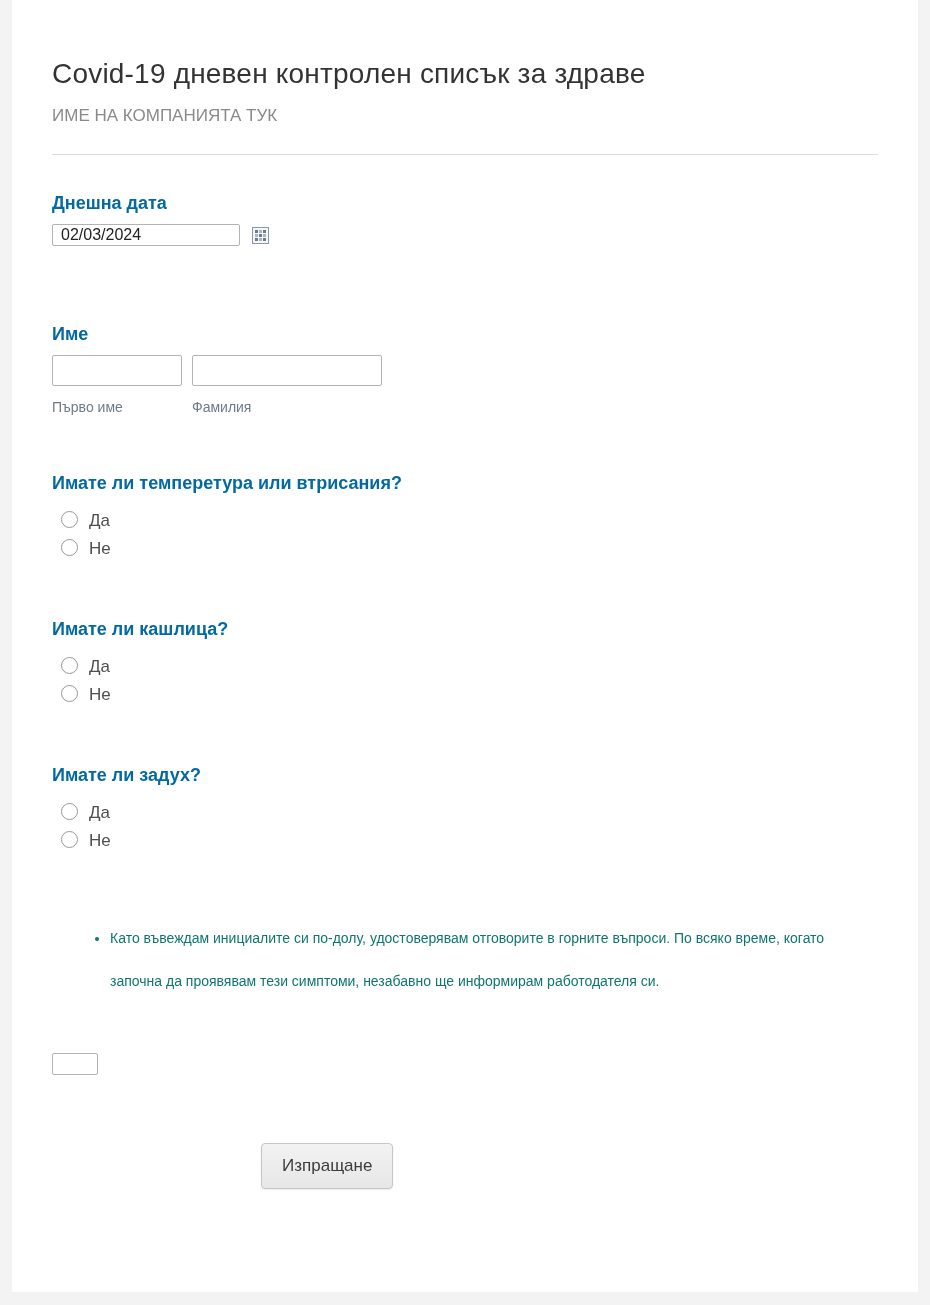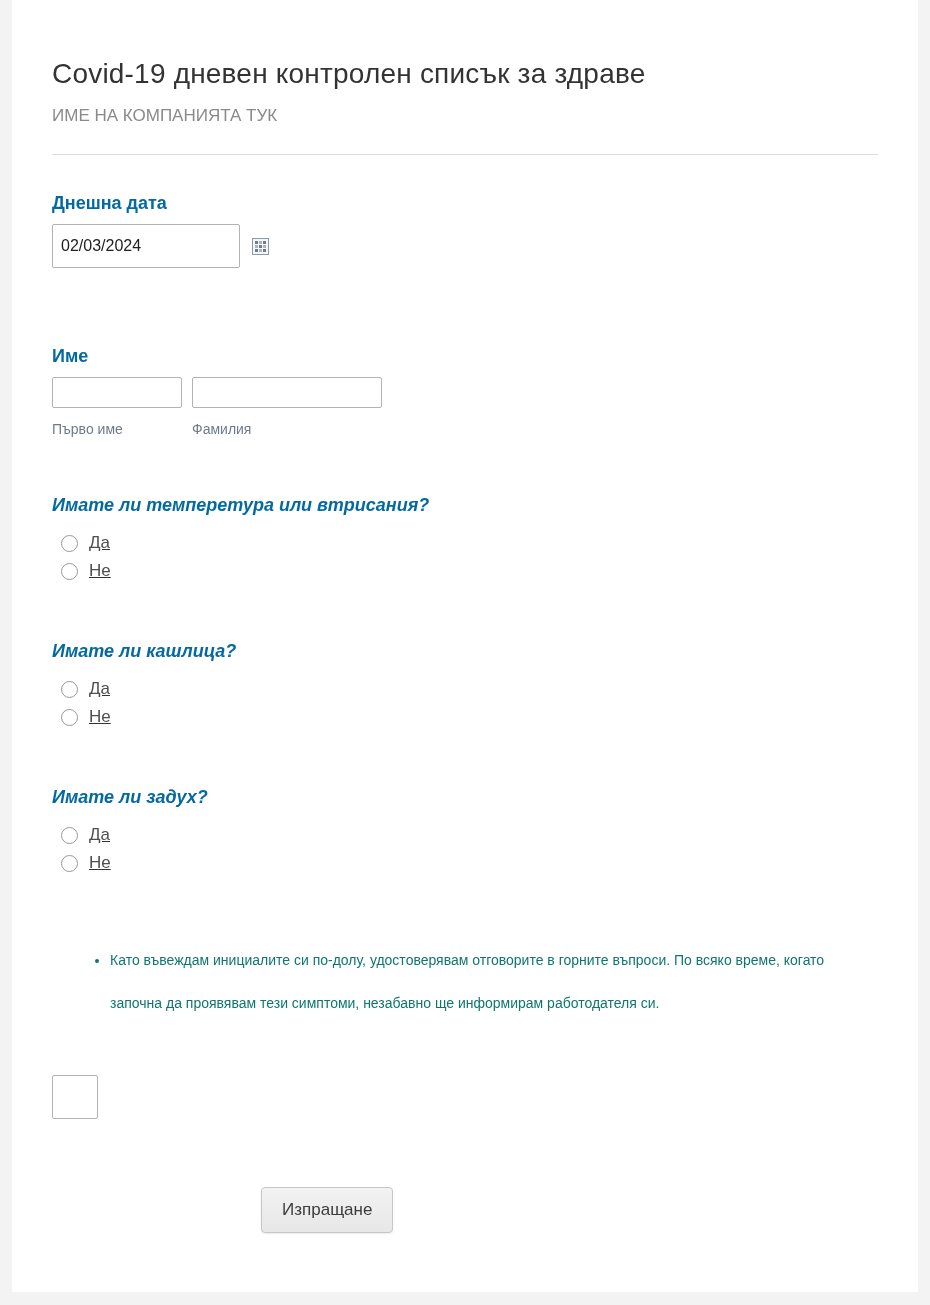--- a/index.html
+++ b/index.html
@@ -42,21 +42,21 @@
     margin: 0 0 10px 0;
   }
   .text-input {
     box-sizing: border-box;
     border: 1px solid #b3b3b3;
     background: #fff;
     font-family: "Liberation Sans", "DejaVu Sans", sans-serif;
     font-size: 16px;
     color: #222;
     padding: 0 8px;
-    height: 44px;
+    height: 22px;
     border-radius: 2px;
     outline: none;
   }
   .date-section { margin-bottom: 78px; }
   .date-row { display: flex; align-items: center; }
   .date-input { width: 188px; }
   .calendar-icon {
     display: inline-flex;
     margin-left: 12px;
     cursor: pointer;
@@ -66,27 +66,26 @@
   .name-row { display: flex; gap: 10px; }
   .name-col { display: flex; flex-direction: column; }
   .first-name { width: 130px; height: 31px; }
   .last-name { width: 190px; height: 31px; }
   .sublabel {
     margin-top: 13px;
     font-size: 14px;
     color: #6f7a8a;
   }
   .question-section { margin-bottom: 56px; }
-  .question-section .field-label { margin-bottom: 13px; font-style: italic; }
+  .question-section .field-label { margin-bottom: 13px; }
   .radio-row {
     display: flex;
-    align-items: center;
+    align-items: flex-start;
     padding: 4px 0 4px 9px;
     cursor: pointer;
-    text-decoration: underline;
   }
   .radio-input {
     -webkit-appearance: none;
     appearance: none;
     width: 17px;
     height: 17px;
     margin: 0;
     border: 1px solid #979797;
     border-radius: 50%;
     background: #fff;

